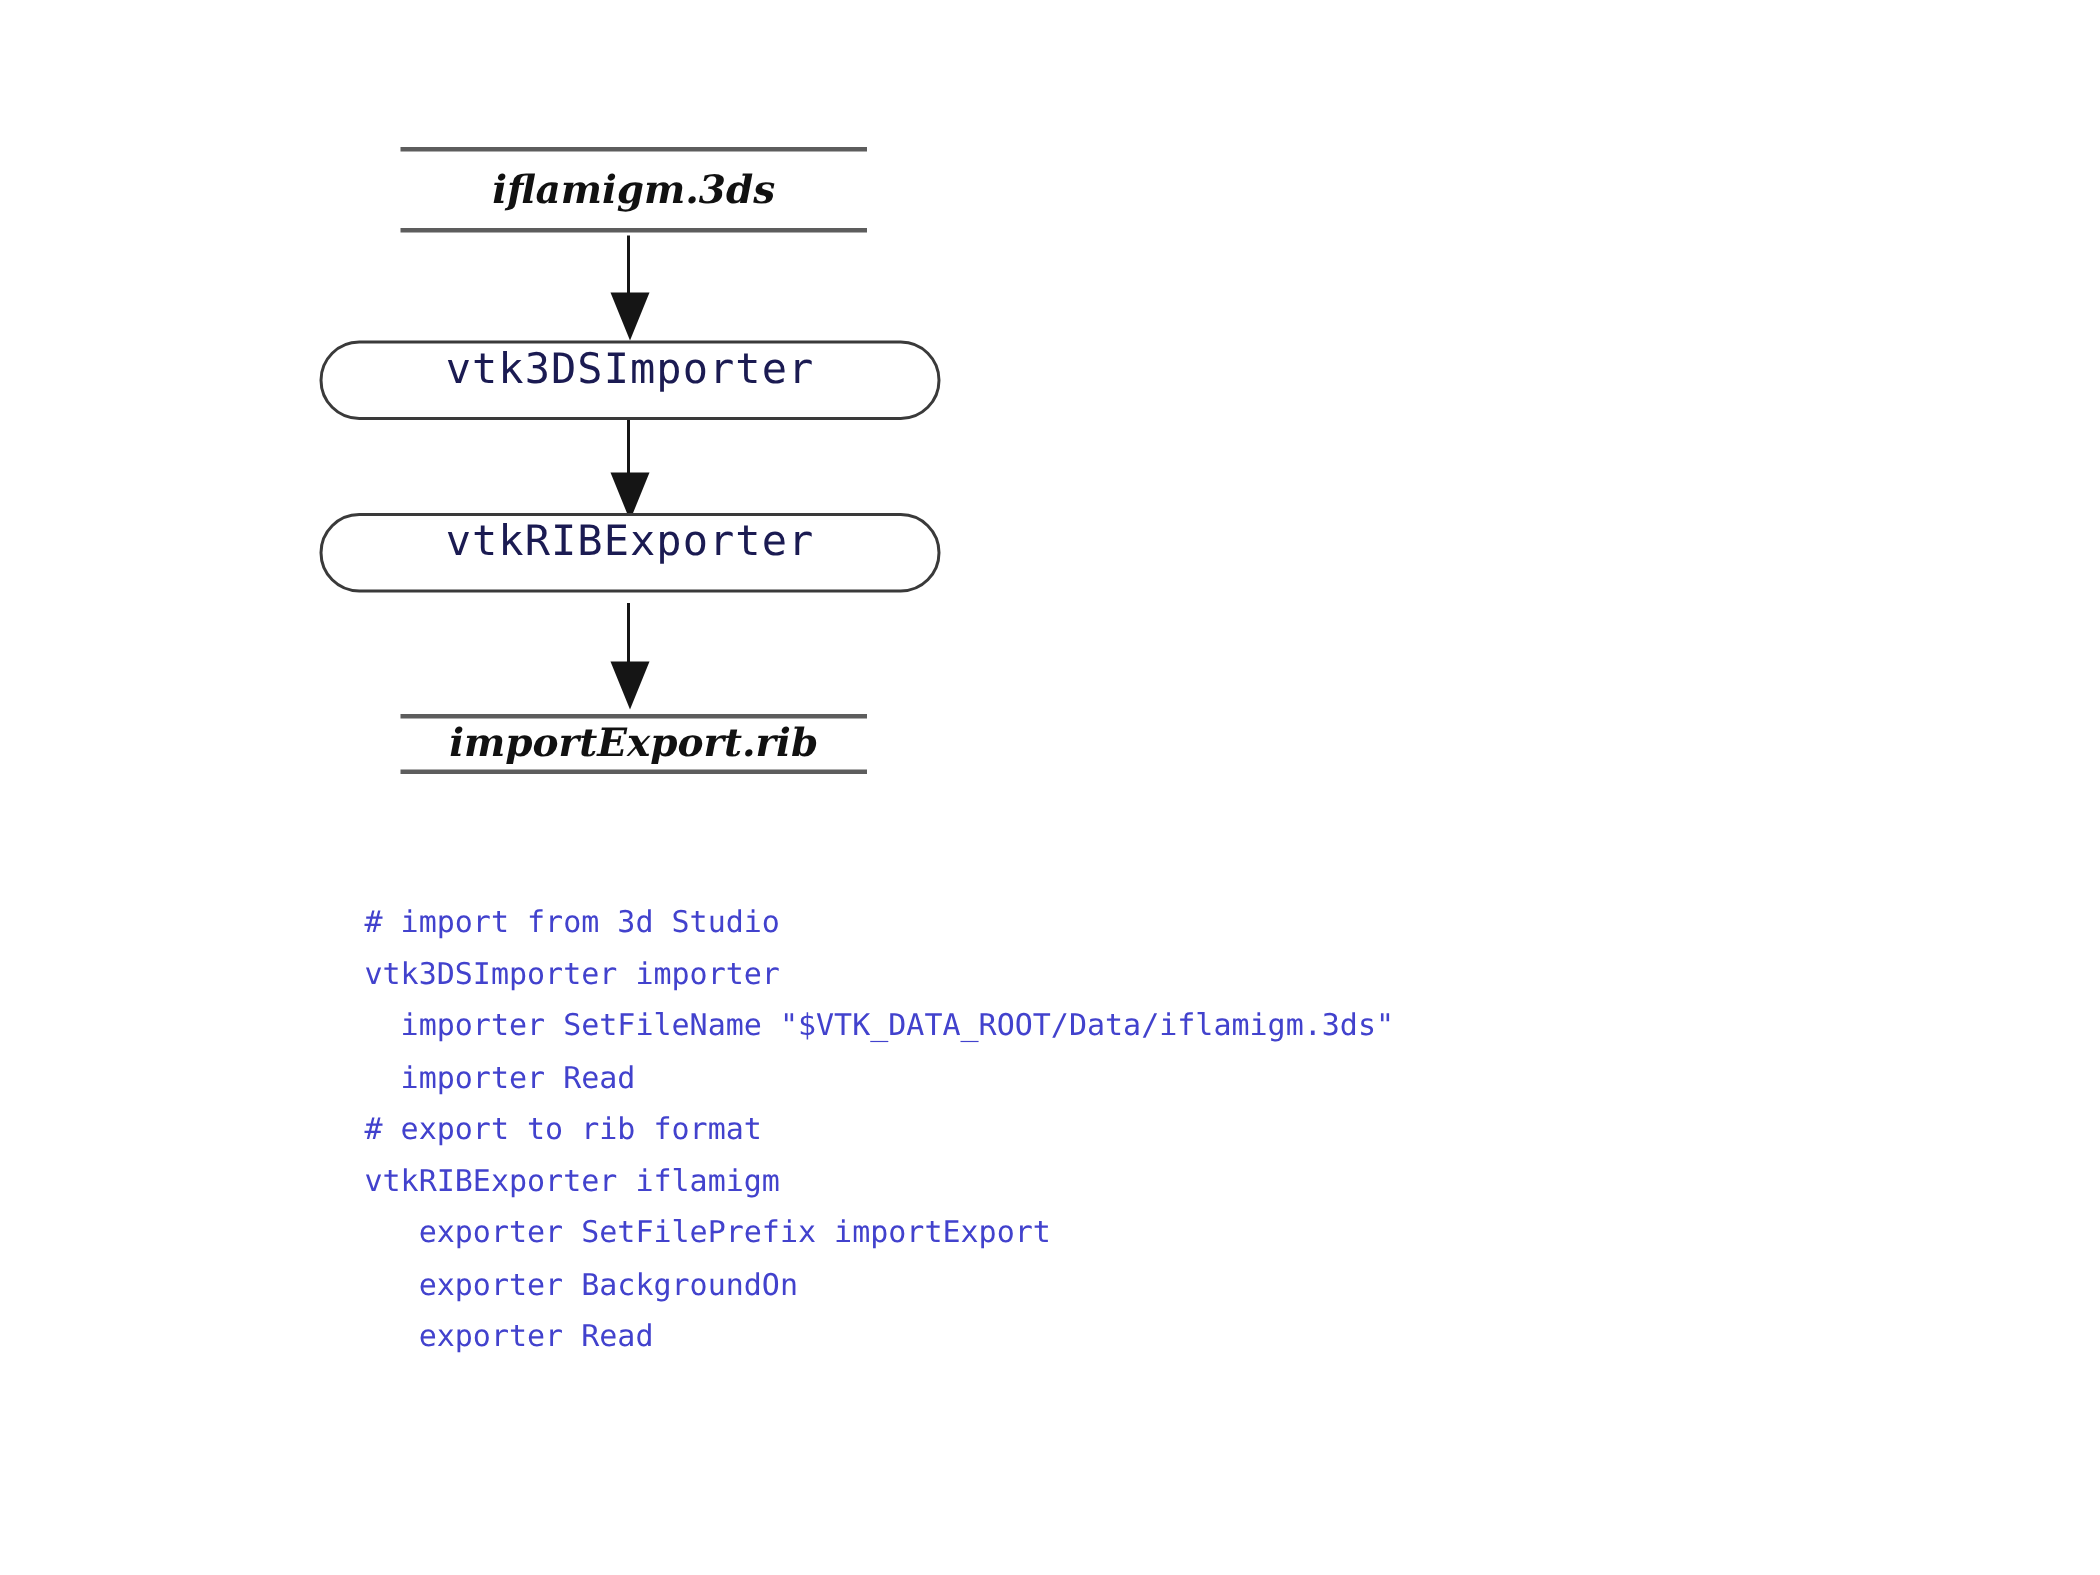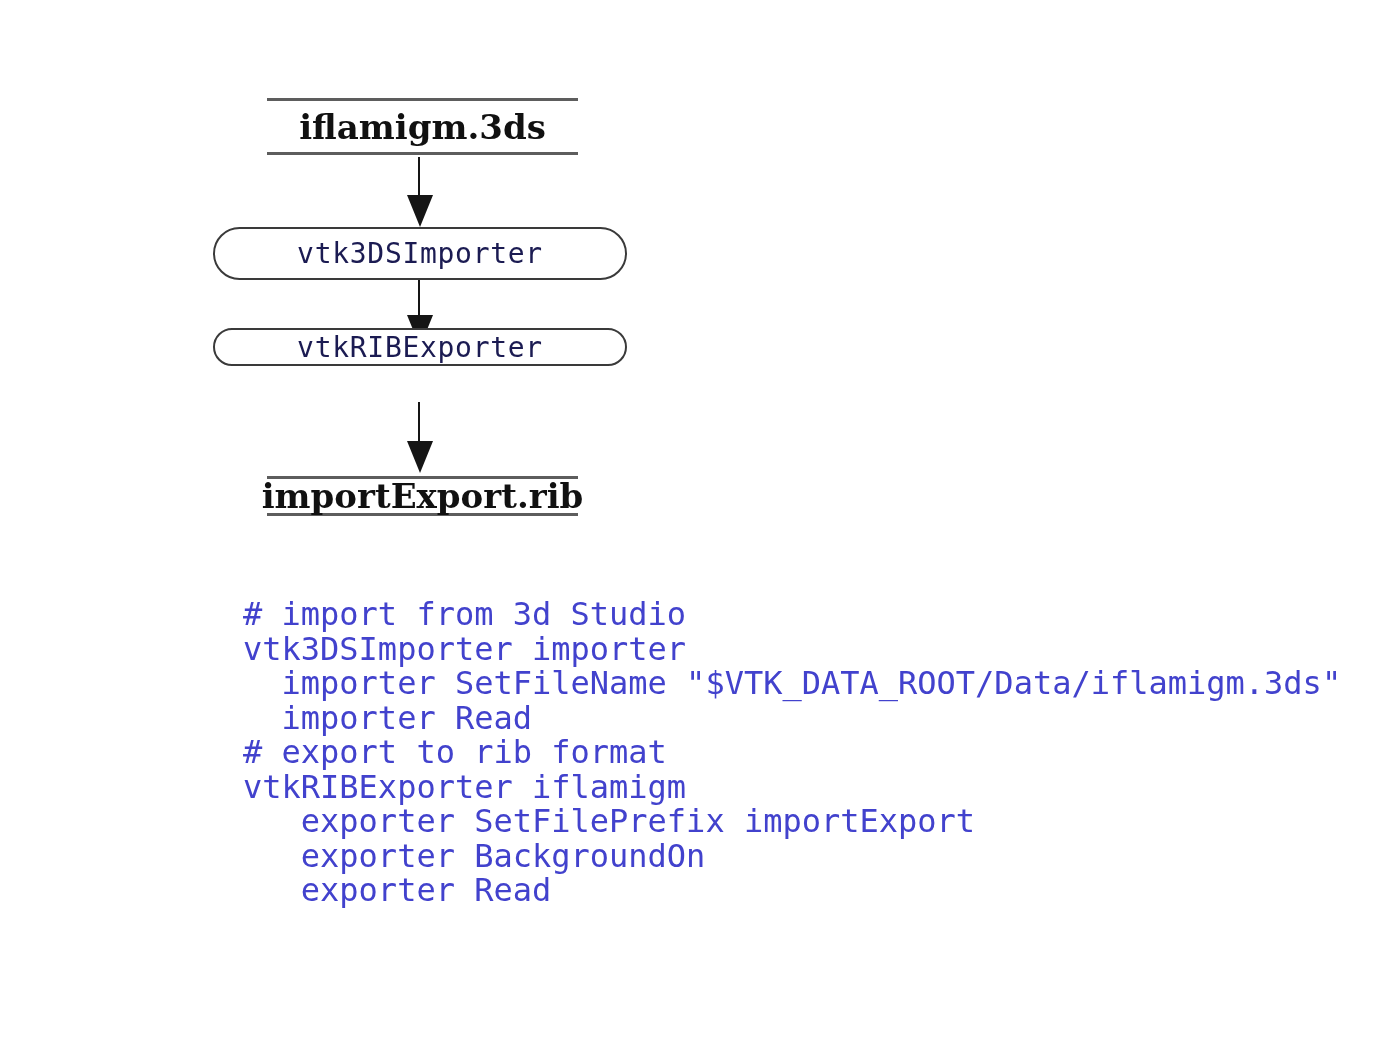--- a/index.html
+++ b/index.html
@@ -25,31 +25,31 @@
   .file-node {
     position: absolute;
     border-top: 3px solid var(--rule);
     border-bottom: 3px solid var(--rule);
     display: flex;
     align-items: center;
     justify-content: center;
   }
   .file-label {
     font-family: "DejaVu Serif", serif;
+    font-style: italic;
     font-weight: bold;
-    font-size: 34px;
+    font-size: 26px;
     color: var(--file-text);
   }
   .stadium {
     position: absolute;
     border: 2px solid var(--node-border);
     border-radius: 28px;
     background: var(--background);
     display: flex;
-    align-items: center;
     justify-content: center;
   }
   .stadium-label {
     font-family: "DejaVu Sans Mono", monospace;
     font-size: 28px;
     letter-spacing: 0.7px;
     color: var(--node-text);
   }
   .arrow-line {
     position: absolute;
@@ -63,21 +63,21 @@
     border-left: 13px solid transparent;
     border-right: 13px solid transparent;
     border-top: 32px solid var(--arrow);
   }
   
   .code-block {
     position: absolute;
     left: 243px;
     top: 597px;
     font-family: "DejaVu Sans Mono", monospace;
-    font-size: 32px;
+    font-size: 20px;
     line-height: 34.5px;
     color: var(--code-text);
   }
   .code-line { white-space: pre; }
 </style>
 </head>
 <body>
 
 <div class="canvas">
 
@@ -90,21 +90,21 @@
     <div class="arrow-line" style="left:418px; top:157px; height:40px;"></div>
     <div class="arrow-head" style="left:407px; top:195px;"></div>
 
     <div class="stadium" style="left:213px; top:227px; width:414px; height:53px;">
       <span class="stadium-label">vtk3DSImporter</span>
     </div>
 
     <div class="arrow-line" style="left:418px; top:280px; height:37px;"></div>
     <div class="arrow-head" style="left:407px; top:315px;"></div>
 
-    <div class="stadium" style="left:213px; top:328px; width:414px; height:38px;">
+    <div class="stadium" style="left:213px; top:342px; width:414px; height:53px;">
       <span class="stadium-label">vtkRIBExporter</span>
     </div>
 
     <div class="arrow-line" style="left:418px; top:402px; height:41px;"></div>
     <div class="arrow-head" style="left:407px; top:441px;"></div>
 
     <div class="file-node" style="left:267px; top:476px; width:311px; height:40px;align-items:center;">
       <span class="file-label">importExport.rib</span>
     </div>
 

